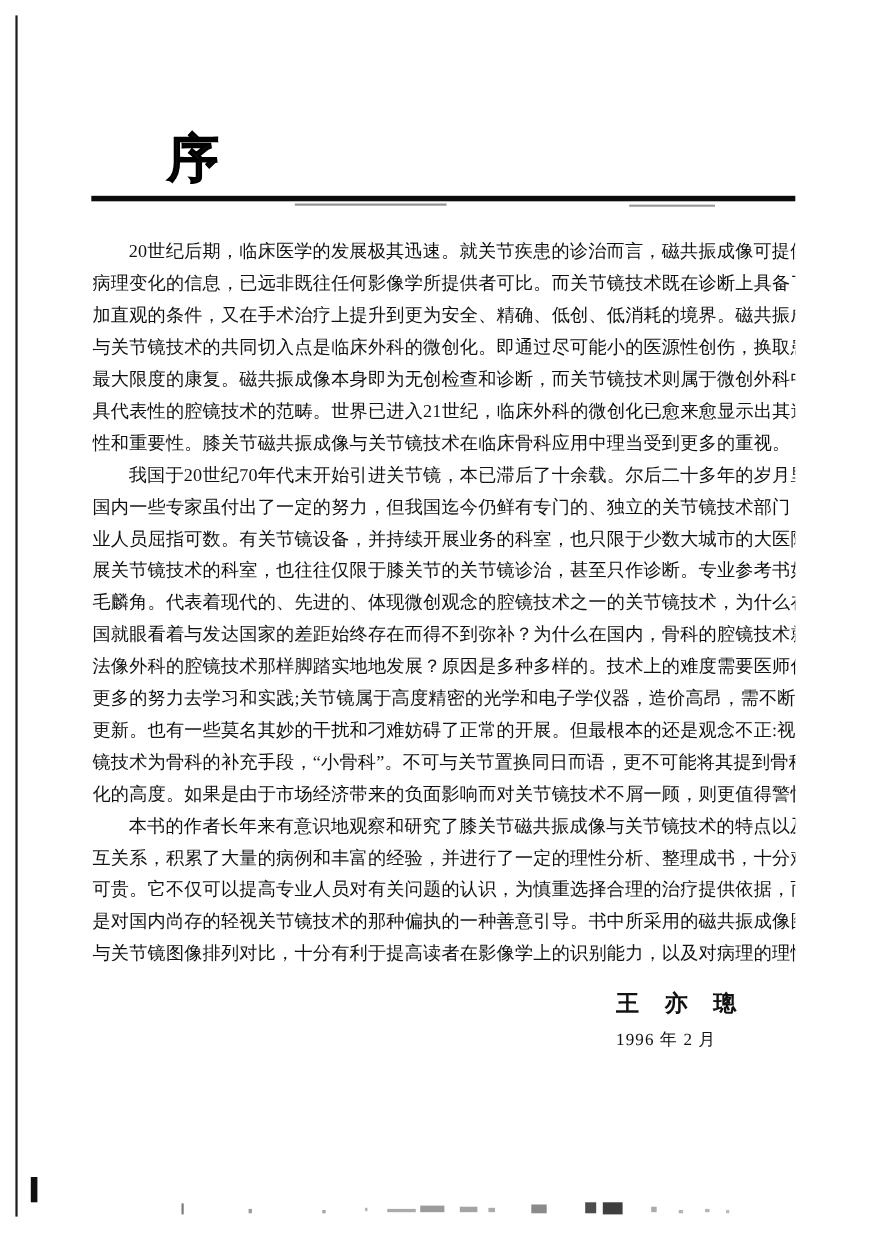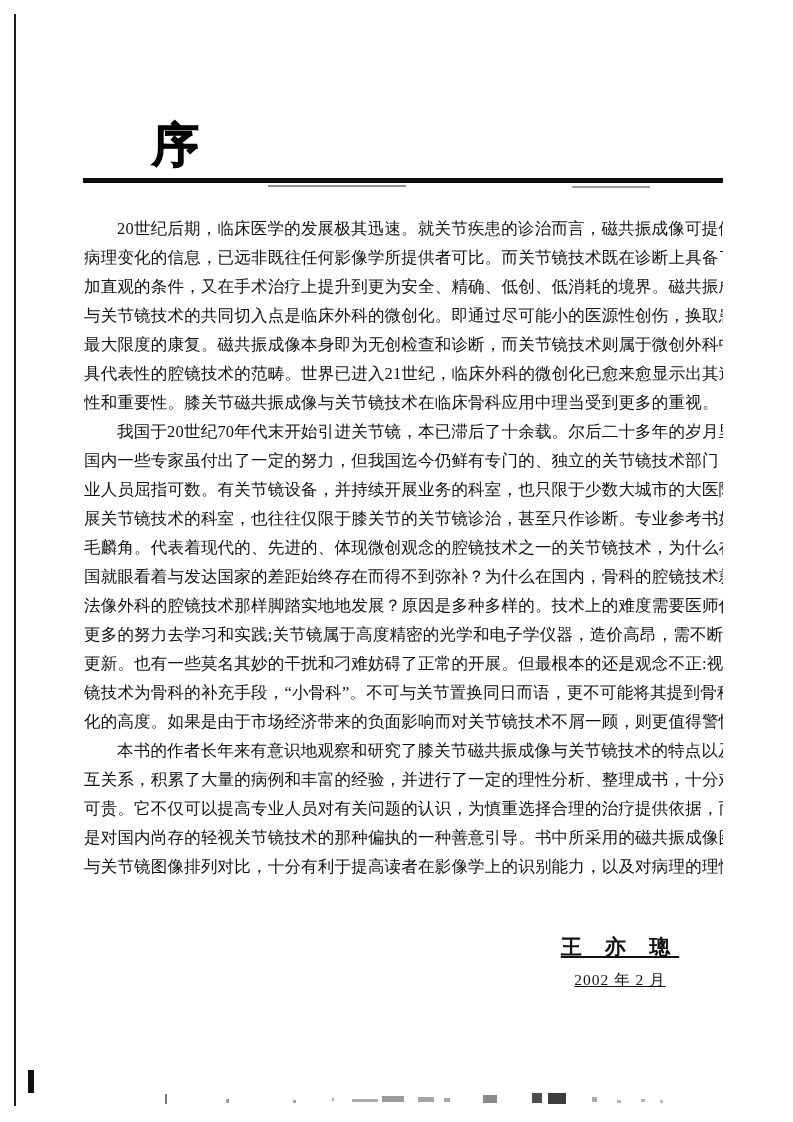--- a/index.html
+++ b/index.html
@@ -41,23 +41,21 @@
   }
   .line{
     height:29px;line-height:29px;
     text-align:justify;text-align-last:justify;
     overflow:hidden;white-space:nowrap;
     letter-spacing:.2px;
   }
   .line.first{text-indent:2em;}
   .line.last{text-align-last:left;}
   .signature{
-    position:absolute;left:560px;top:933px;width:120px;
-    text-align:center;
-    text-decoration:underline;
+    position:absolute;left:560px;top:898px;width:120px;
   }
   .signature-name{
     font-size:21px;font-weight:700;letter-spacing:9px;
     white-space:nowrap;
   }
   .signature-date{
     margin-top:9px;font-size:15.5px;letter-spacing:1px;
     white-space:nowrap;
   }
   .scan-noise{position:absolute;left:0;top:0;width:793px;height:1122px;pointer-events:none;}
@@ -117,21 +115,21 @@
 
     <div class="line first">本书的作者长年来有意识地观察和研究了膝关节磁共振成像与关节镜技术的特点以及相</div>
     <div class="line">互关系，积累了大量的病例和丰富的经验，并进行了一定的理性分析、整理成书，十分难能</div>
     <div class="line">可贵。它不仅可以提高专业人员对有关问题的认识，为慎重选择合理的治疗提供依据，而且</div>
     <div class="line">是对国内尚存的轻视关节镜技术的那种偏执的一种善意引导。书中所采用的磁共振成像图片</div>
     <div class="line">与关节镜图像排列对比，十分有利于提高读者在影像学上的识别能力，以及对病理的理性认</div>
   </div>
 
   <div class="signature">
     <div class="signature-name">王 亦 璁</div>
-    <div class="signature-date">2002 年 2 月</div>
+    <div class="signature-date">1996 年 2 月</div>
   </div>
 
   <div class="scan-noise">
     <div class="noise n1"></div>
     <div class="noise n2"></div>
     <div class="noise n3"></div>
     <div class="noise n4"></div>
     <div class="noise n5"></div>
     <div class="noise n6"></div>
     <div class="noise n7"></div>

